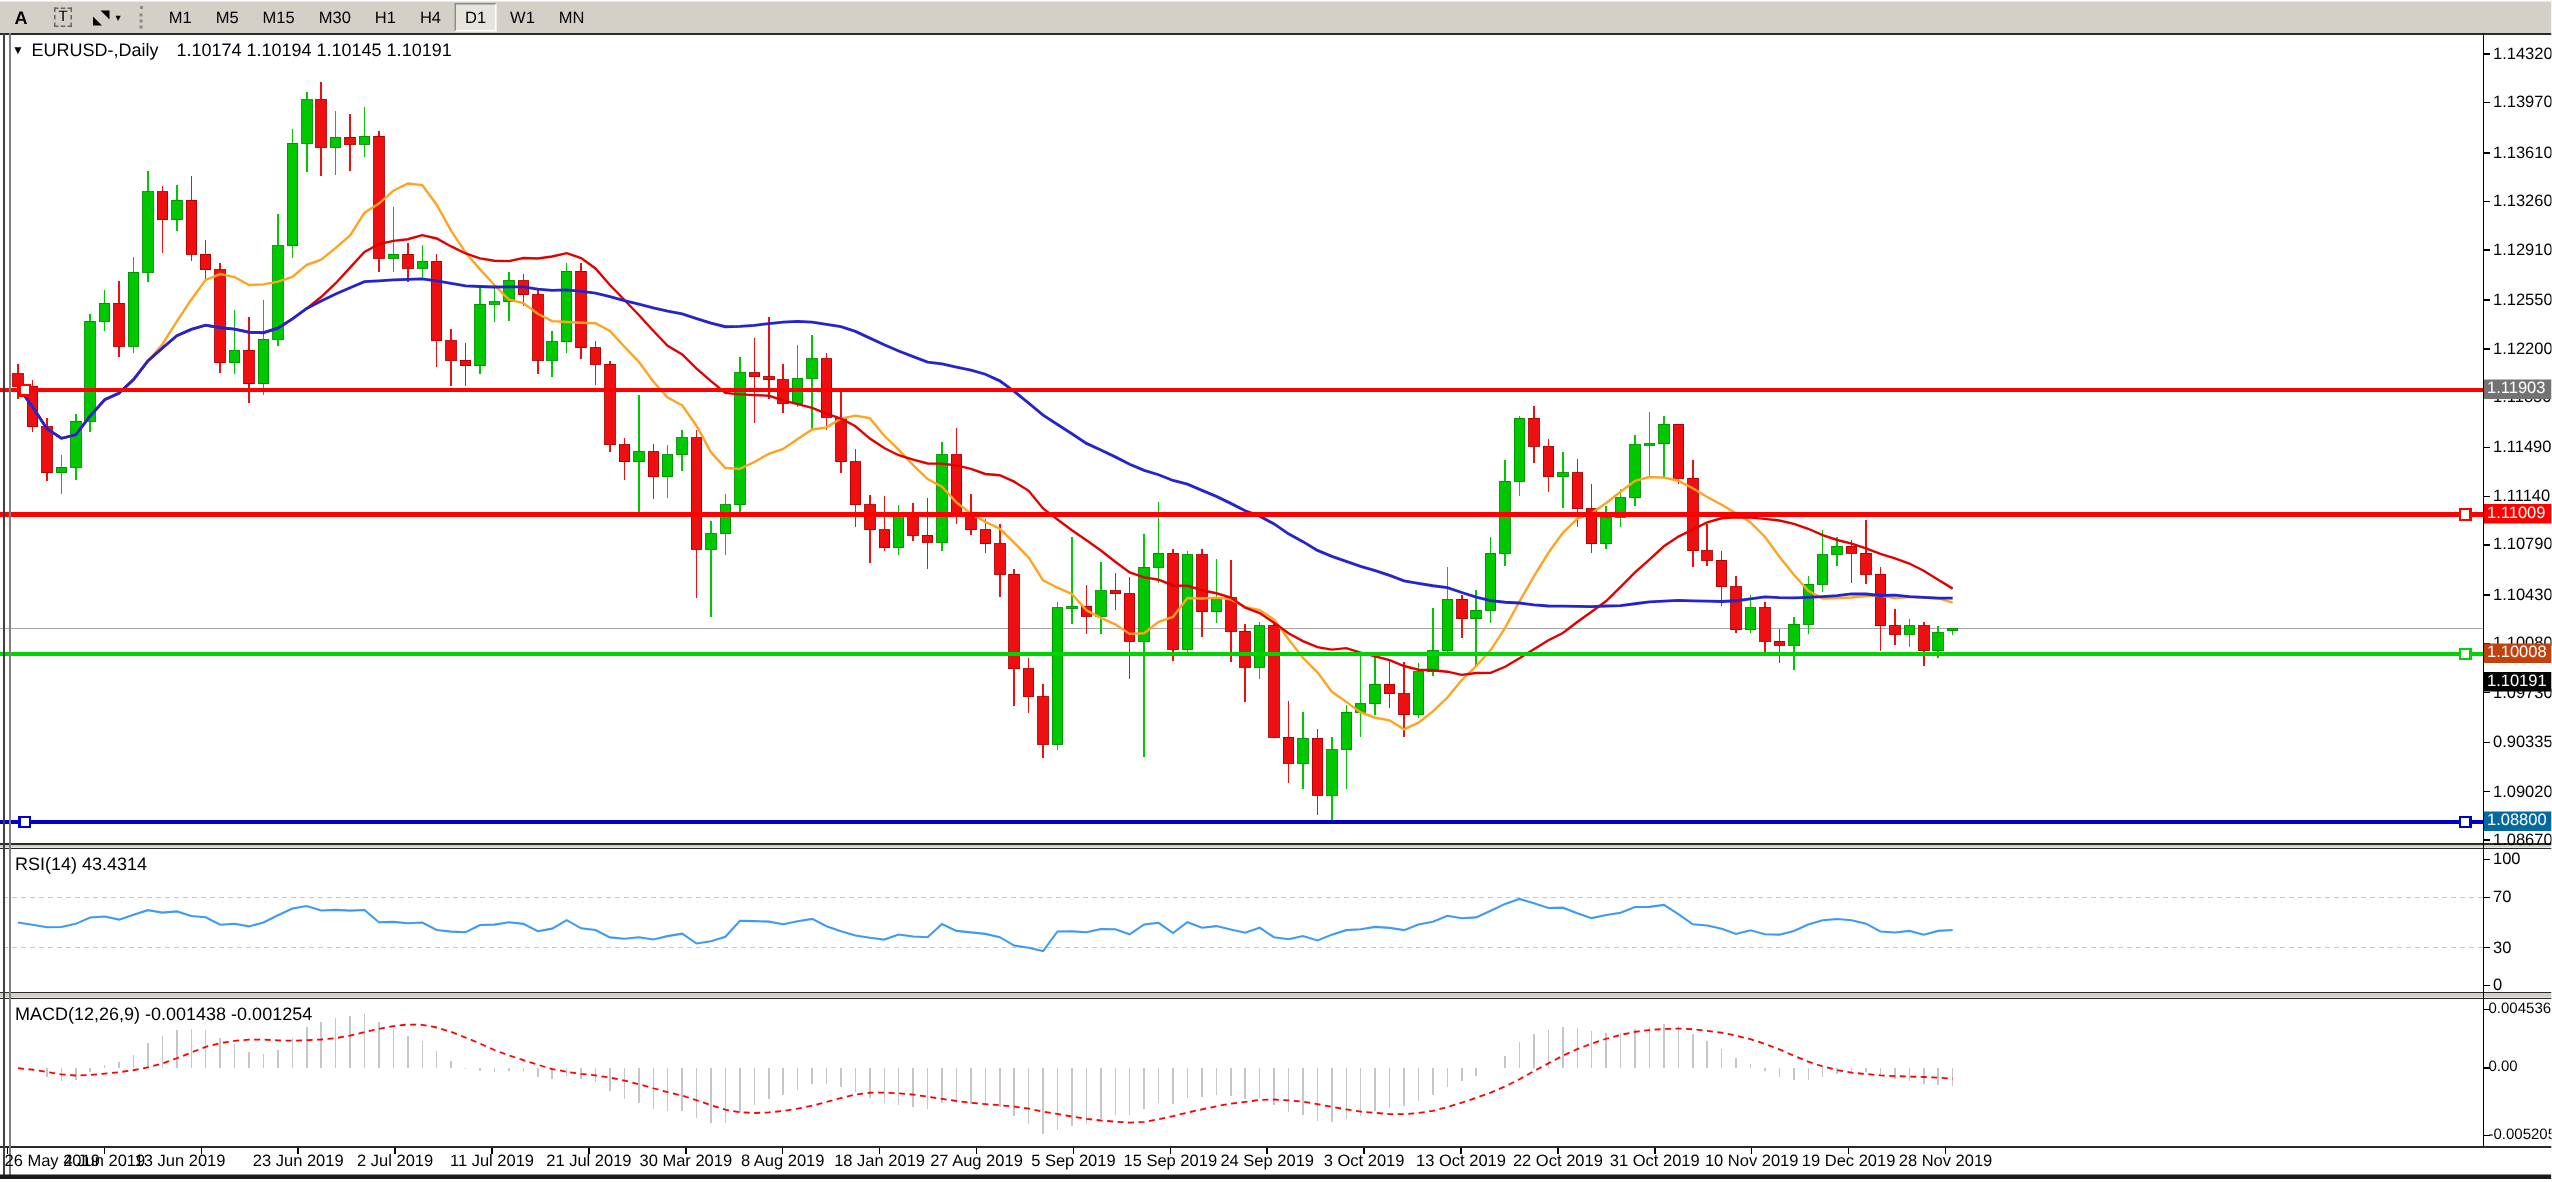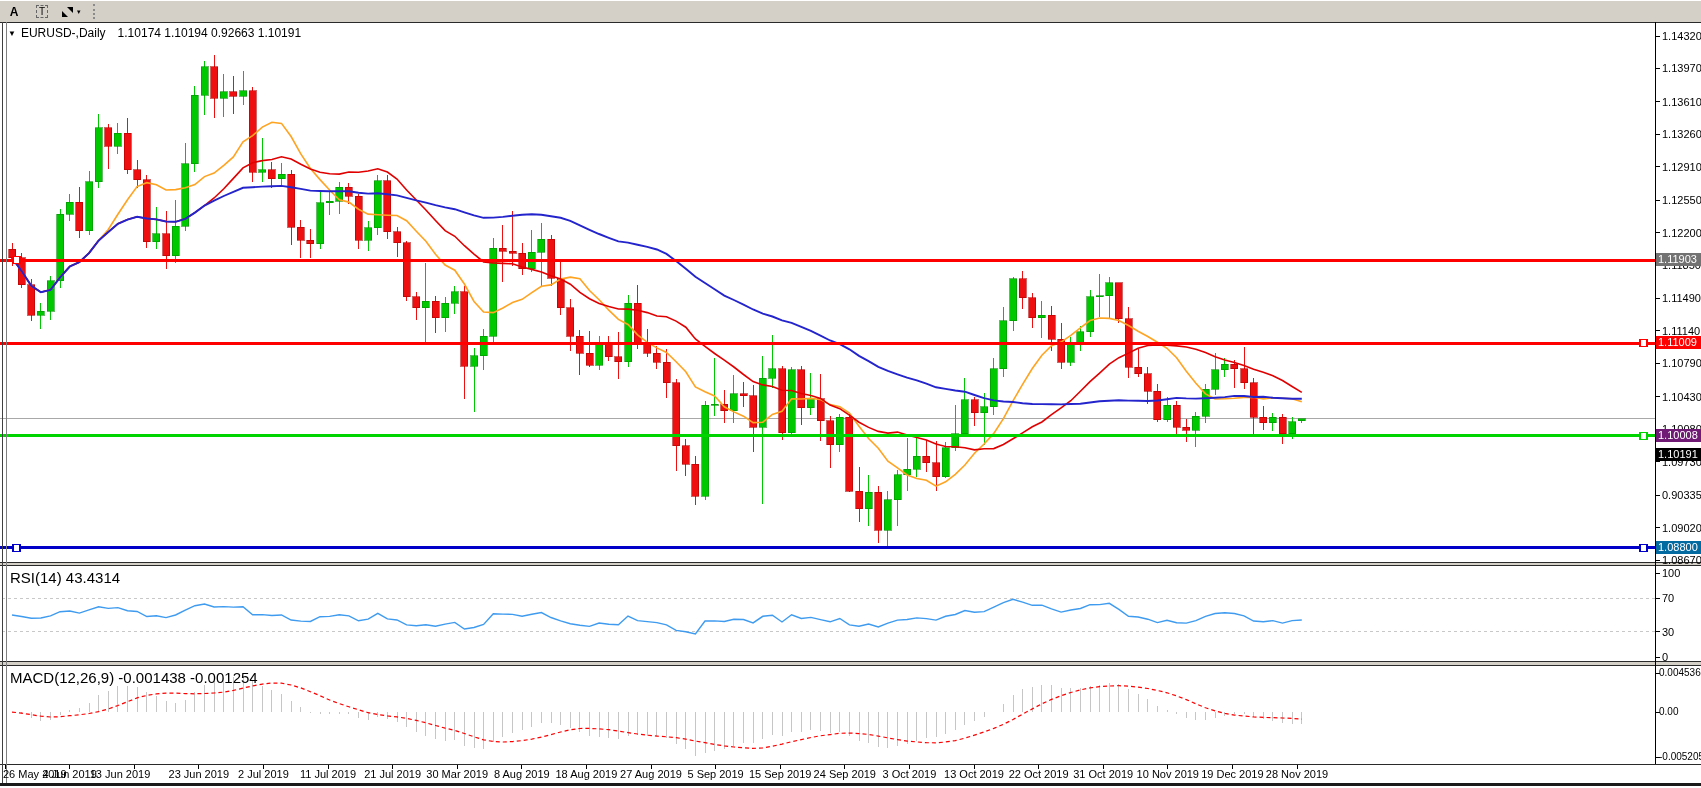--- a/index.html
+++ b/index.html
@@ -16,21 +16,21 @@
   .caret{font-size:7px;margin-left:2px;}
   .grip{width:4px;height:15px;border-left:2px dotted #8a8a8a;margin:0 6px 0 8px;}
   #tf-group{display:flex;align-items:center;}
   .tf{height:17px;padding:0 6px;margin:0 1px;display:flex;align-items:center;justify-content:center;
       font-size:11px;color:#000;border:1px solid transparent;}
   .tf.active{background:#e7e4dd;border-color:#8a8a8a #ffffff #ffffff #8a8a8a;}
   
   .title{position:absolute;left:8px;top:26px;font-size:12px;color:#000;display:flex;align-items:center;z-index:3;}
   .tri{font-size:8px;margin-right:5px;}
   .ohlc{margin-left:12px;}
-  .plabel{position:absolute;font-size:15px;color:#000;z-index:3;}
+  .plabel{position:absolute;font-size:12px;color:#000;z-index:3;}
   .ptick{position:absolute;left:1662px;font-size:11px;line-height:12px;color:#000;z-index:2;white-space:nowrap;}
   .mtick{position:absolute;left:1659px;font-size:10px;line-height:12px;color:#000;z-index:2;white-space:nowrap;}
   .badge{position:absolute;left:1656px;width:43px;height:13px;font-size:11px;line-height:13px;
          color:#fff;padding-left:2px;z-index:4;white-space:nowrap;}
   .dlabel{position:absolute;top:768px;font-size:11px;color:#000;z-index:2;white-space:nowrap;}
   #chart-canvas{position:absolute;left:0;top:0;z-index:1;pointer-events:none;}
 </style>
 </head>
 <body>
 
@@ -44,26 +44,37 @@
       <span class="tglyph">T</span>
     </div>
     <div class="tbtn">
       <svg width="15" height="14">
         <polygon points="2,12 2,6 8,12" fill="#000"></polygon>
         <polygon points="7,2 13,2 13,8" fill="#000"></polygon>
       </svg>
       <span class="caret">▾</span>
     </div>
     <div class="grip"></div>
+    <div id="tf-group">
+        <div class="tf">M1</div>
+        <div class="tf">M5</div>
+        <div class="tf">M15</div>
+        <div class="tf">M30</div>
+        <div class="tf">H1</div>
+        <div class="tf">H4</div>
+        <div class="tf active">D1</div>
+        <div class="tf">W1</div>
+        <div class="tf">MN</div>
+      </div>
   </div>
 
   <div class="title">
     <span class="tri">▼</span>
     <span>EURUSD-,Daily</span>
-    <span class="ohlc">1.10174 1.10194 0.92663 1.10191</span>
+    <span class="ohlc">1.10174 1.10194 1.10145 1.10191</span>
   </div>
 
   <div class="plabel" style="left:10px;top:569px;">RSI(14) 43.4314</div>
   <div class="plabel" style="left:10px;top:669px;">MACD(12,26,9) -0.001438 -0.001254</div>
 
   <svg id="chart-canvas" width="1701" height="788">
       <line x1="0" y1="418.93734513274387" x2="1655" y2="418.93734513274387" stroke="#A8A8A8" stroke-width="1" shape-rendering="crispEdges"></line>
       <line x1="12" y1="242.81769911504415" x2="12" y2="266.0035398230083" stroke="#EE1010" stroke-width="1" shape-rendering="crispEdges"></line>
       <rect x="8.5" y="249.30973451327353" width="7" height="8.34690265486833" fill="#EE1010" stroke="#B00000" stroke-width="0.6" shape-rendering="crispEdges"></rect>
       <line x1="21.625" y1="253.0194690265495" x2="21.625" y2="288.2619469026539" stroke="#EE1010" stroke-width="1" shape-rendering="crispEdges"></line>
@@ -556,39 +567,39 @@
     <div class="ptick" style="top: 357.384px;">1.10790</div>
     <div class="ptick" style="top: 390.772px;">1.10430</div>
     <div class="ptick" style="top: 423.232px;">1.10080</div>
     <div class="ptick" style="top: 455.692px;">1.09730</div>
     <div class="ptick" style="top: 489.08px;">0.90335</div>
     <div class="ptick" style="top: 521.54px;">1.09020</div>
     <div class="ptick" style="top: 554px;">1.08670</div>
     <div class="badge" style="top: 253.161px; background: #737373; color: rgb(255, 255, 255);">1.11903</div>
     <div class="badge" style="top: 336.073px; background: rgb(255, 0, 0); color: rgb(255, 255, 255);">1.11009</div>
     <div class="badge" style="top: 411.937px; background: rgb(0, 0, 0); color: rgb(255, 255, 255); margin-top: 36px;">1.10191</div>
-    <div class="badge" style="top: 428.909px; background: #701a75; color: rgb(255, 255, 255);">1.10008</div>
+    <div class="badge" style="top: 428.909px; background: #c2410c; color: rgb(255, 255, 255);">1.10008</div>
     <div class="badge" style="top: 540.943px; background: #0369a1; color: rgb(255, 255, 255);">1.08800</div>
     <div class="ptick" style="top: 567px;">100</div>
     <div class="ptick" style="top: 592.2px;">70</div>
     <div class="ptick" style="top: 625.8px;">30</div>
     <div class="ptick" style="top: 651px;">0</div>
     <div class="mtick" style="top: 667px;">0.004536</div>
     <div class="mtick" style="top: 706.115px;">0.00</div>
     <div class="mtick" style="top: 751px;">-0.005205</div>
     <div class="dlabel" style="left: 3px;">26 May 2019</div>
     <div class="dlabel" style="left: 69.6px; transform: translateX(-50%);">4 Jun 2019</div>
     <div class="dlabel" style="left: 120px; transform: translateX(-50%);">13 Jun 2019</div>
     <div class="dlabel" style="left: 198.8px; transform: translateX(-50%);">23 Jun 2019</div>
     <div class="dlabel" style="left: 263.4px; transform: translateX(-50%);">2 Jul 2019</div>
     <div class="dlabel" style="left: 328px; transform: translateX(-50%);">11 Jul 2019</div>
     <div class="dlabel" style="left: 392.6px; transform: translateX(-50%);">21 Jul 2019</div>
     <div class="dlabel" style="left: 457.2px; transform: translateX(-50%);">30 Mar 2019</div>
     <div class="dlabel" style="left: 521.8px; transform: translateX(-50%);">8 Aug 2019</div>
-    <div class="dlabel" style="left: 586.4px; transform: translateX(-50%);">18 Aug 2019</div>
+    <div class="dlabel" style="left: 586.4px; transform: translateX(-50%);">18 Jan 2019</div>
     <div class="dlabel" style="left: 651px; transform: translateX(-50%);">27 Aug 2019</div>
     <div class="dlabel" style="left: 715.6px; transform: translateX(-50%);">5 Sep 2019</div>
     <div class="dlabel" style="left: 780.2px; transform: translateX(-50%);">15 Sep 2019</div>
     <div class="dlabel" style="left: 844.8px; transform: translateX(-50%);">24 Sep 2019</div>
     <div class="dlabel" style="left: 909.4px; transform: translateX(-50%);">3 Oct 2019</div>
     <div class="dlabel" style="left: 974px; transform: translateX(-50%);">13 Oct 2019</div>
     <div class="dlabel" style="left: 1038.6px; transform: translateX(-50%);">22 Oct 2019</div>
     <div class="dlabel" style="left: 1103.2px; transform: translateX(-50%);">31 Oct 2019</div>
     <div class="dlabel" style="left: 1167.8px; transform: translateX(-50%);">10 Nov 2019</div>
     <div class="dlabel" style="left: 1232.4px; transform: translateX(-50%);">19 Dec 2019</div>

